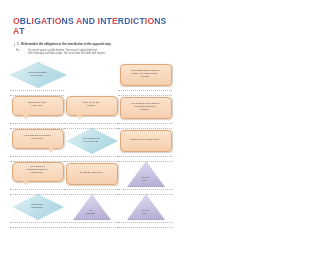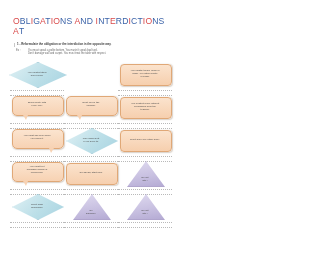--- a/index.html
+++ b/index.html
@@ -14,21 +14,21 @@
     font-family: "Liberation Sans", sans-serif;
     position: relative;
   }
 
   
   #worksheet-title {
     position: absolute;
     left: 13px;
     top: 16px;
     width: 156px;
-    font-weight: normal;
+    font-weight: bold;
     font-size: 8.6px;
     line-height: 10.4px;
     letter-spacing: 0.15px;
   }
   #worksheet-title .ch-b { color: #3b63a8; }
   #worksheet-title .ch-r { color: #d94a4a; }
 
   
   #instruction-block {
     position: absolute;

